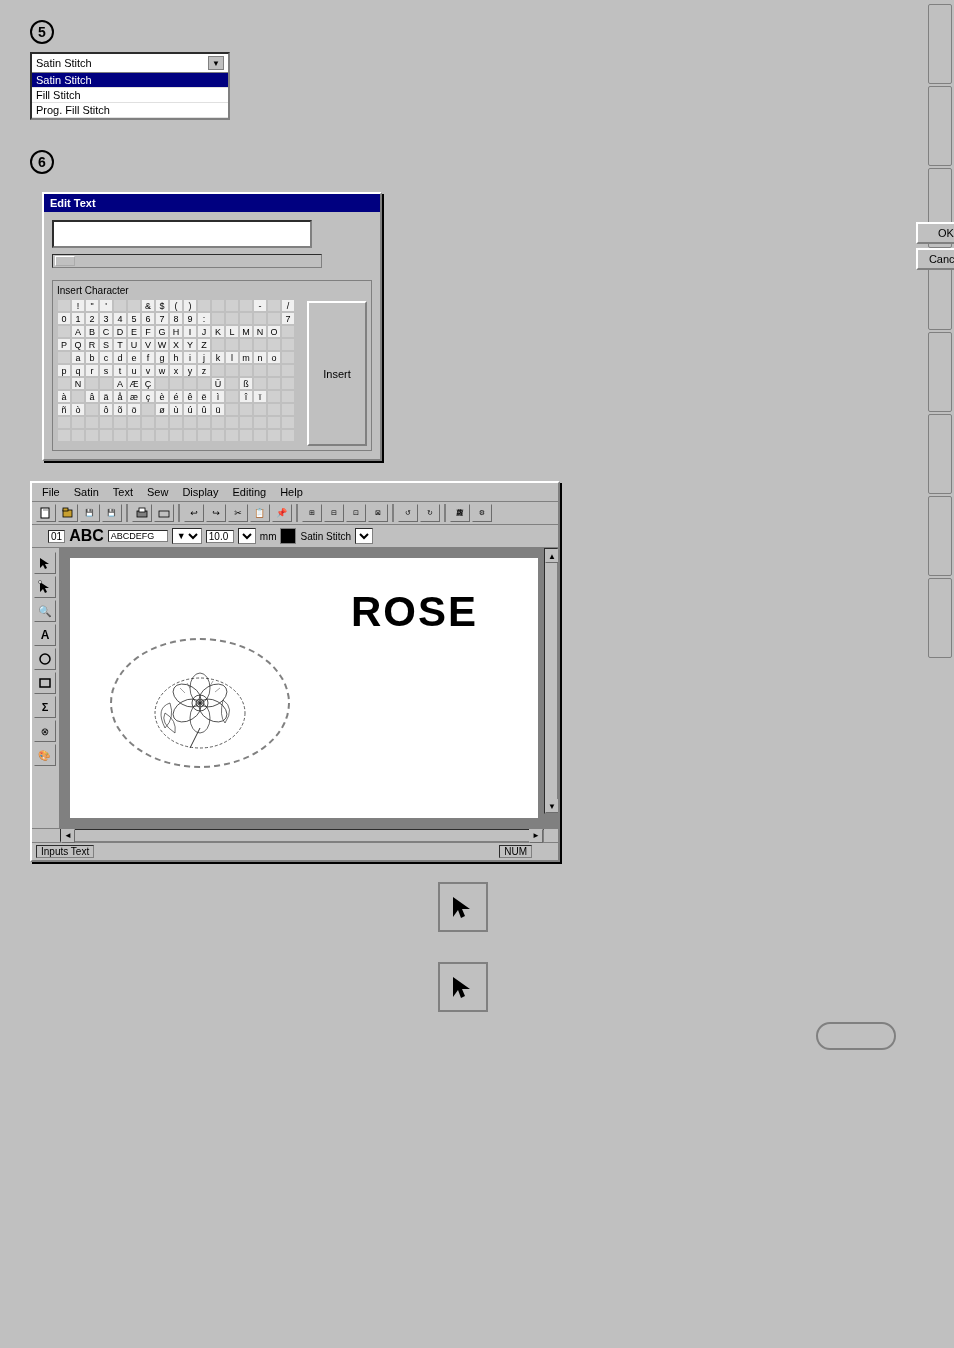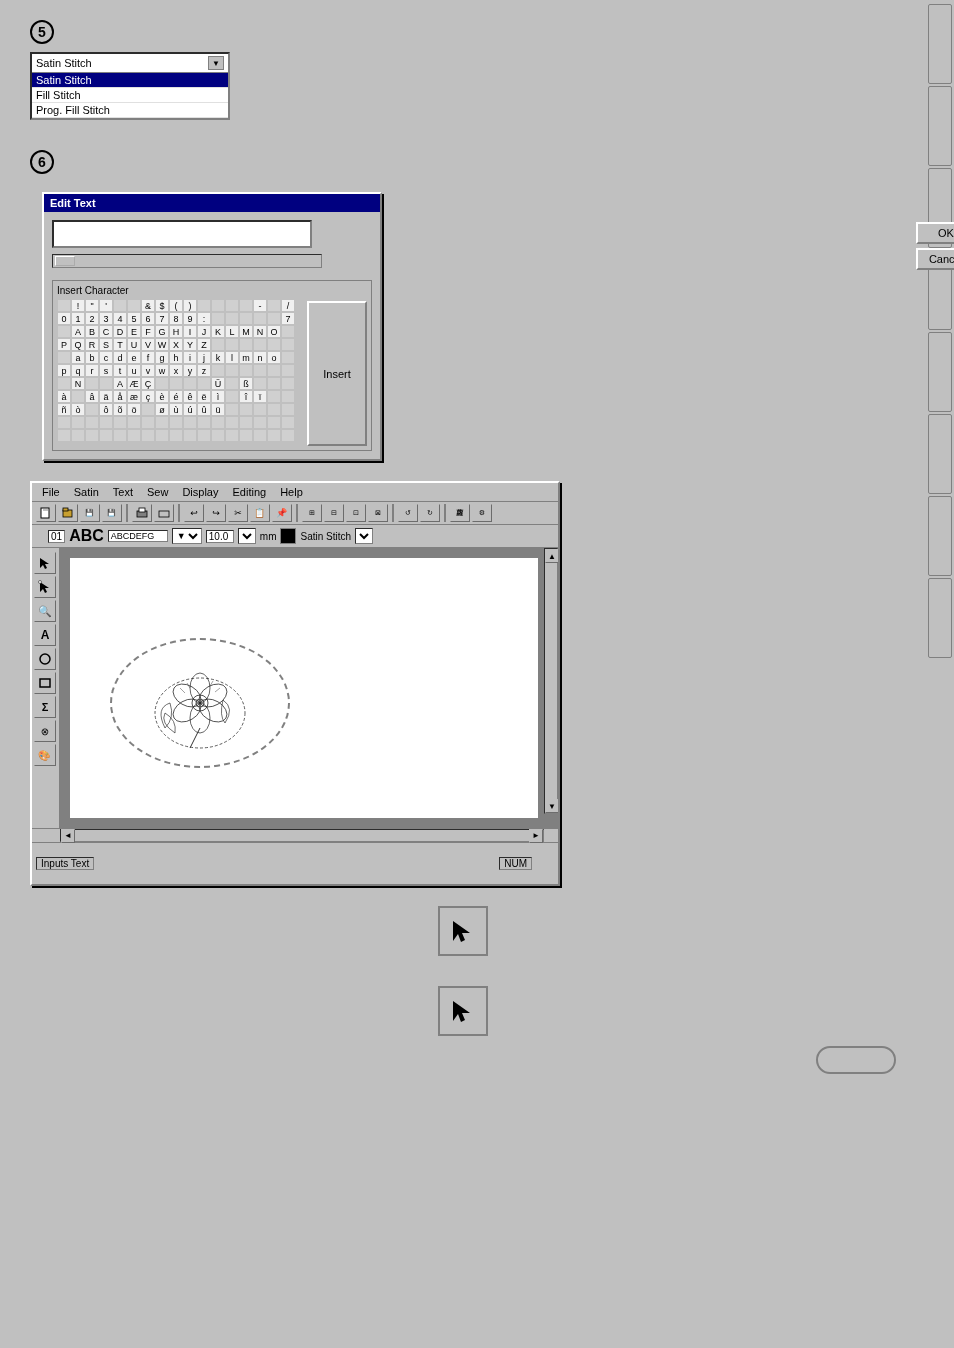--- a/index.html
+++ b/index.html
@@ -357,21 +357,21 @@
       font-weight: 900;
       color: black;
       font-family: Arial Black, sans-serif;
       letter-spacing: 2px;
     }
 
     
     .status-bar {
       background: #c0c0c0;
       border-top: 1px solid #808080;
-      padding: 14px 4px;
+      padding: 2px 4px;
       display: flex;
       gap: 8px;
       font-size: 10px;
     }
     .status-item {
       border: 1px inset #808080;
       padding: 0 4px;
     }
 
     
@@ -806,20 +806,23 @@
           </div>
           <div class="left-tool" style="font-size:11px; font-weight:bold;">Σ</div>
           <div class="left-tool" style="font-size:10px;">⊗</div>
           <div class="left-tool" style="font-size:10px;">🎨</div>
         </div>
 
         <div class="canvas">
           <div class="canvas-inner">
             <div class="canvas-content">
 
+              <div style="position:absolute; top:30px; right:60px;">
+                <span class="rose-text">ROSE</span>
+              </div>
 
               <div style="position:absolute; bottom:20px; left:40px; width:180px; height:130px;">
                 <div class="dashed-oval">
 
                   <svg width="130" height="110" viewBox="0 0 130 110">
 
                     <ellipse cx="65" cy="65" rx="45" ry="35" fill="none" stroke="#333" stroke-width="0.8" stroke-dasharray="3,2"></ellipse>
 
                     <g transform="translate(65,55)">
                       <ellipse cx="0" cy="-15" rx="10" ry="15" fill="none" stroke="#222" stroke-width="0.7" transform="rotate(0)"></ellipse>

